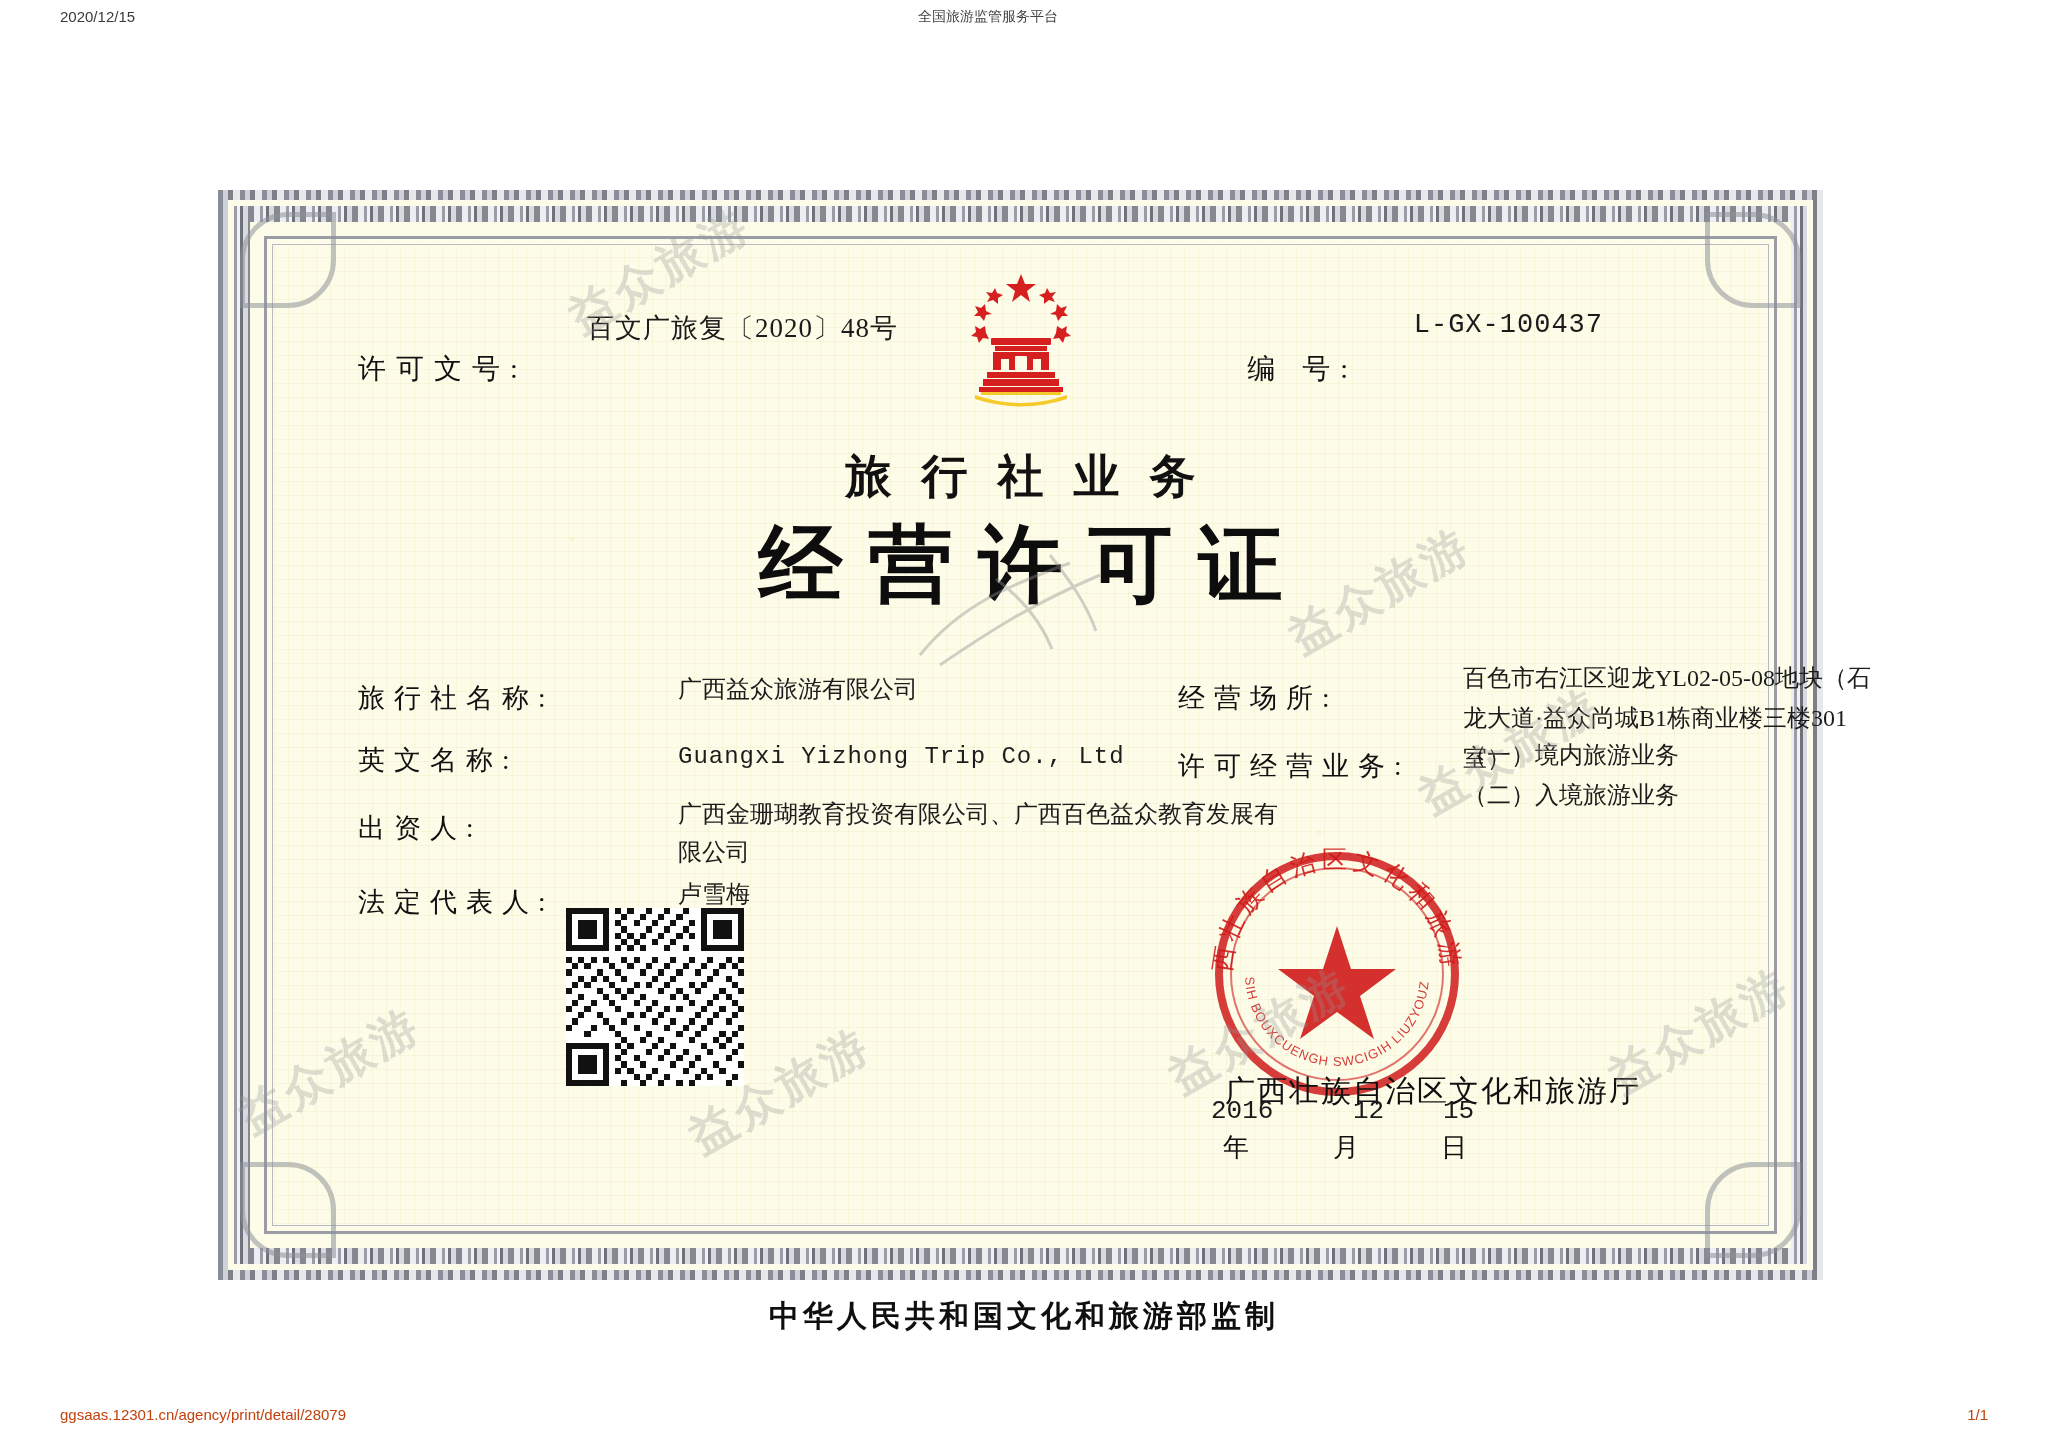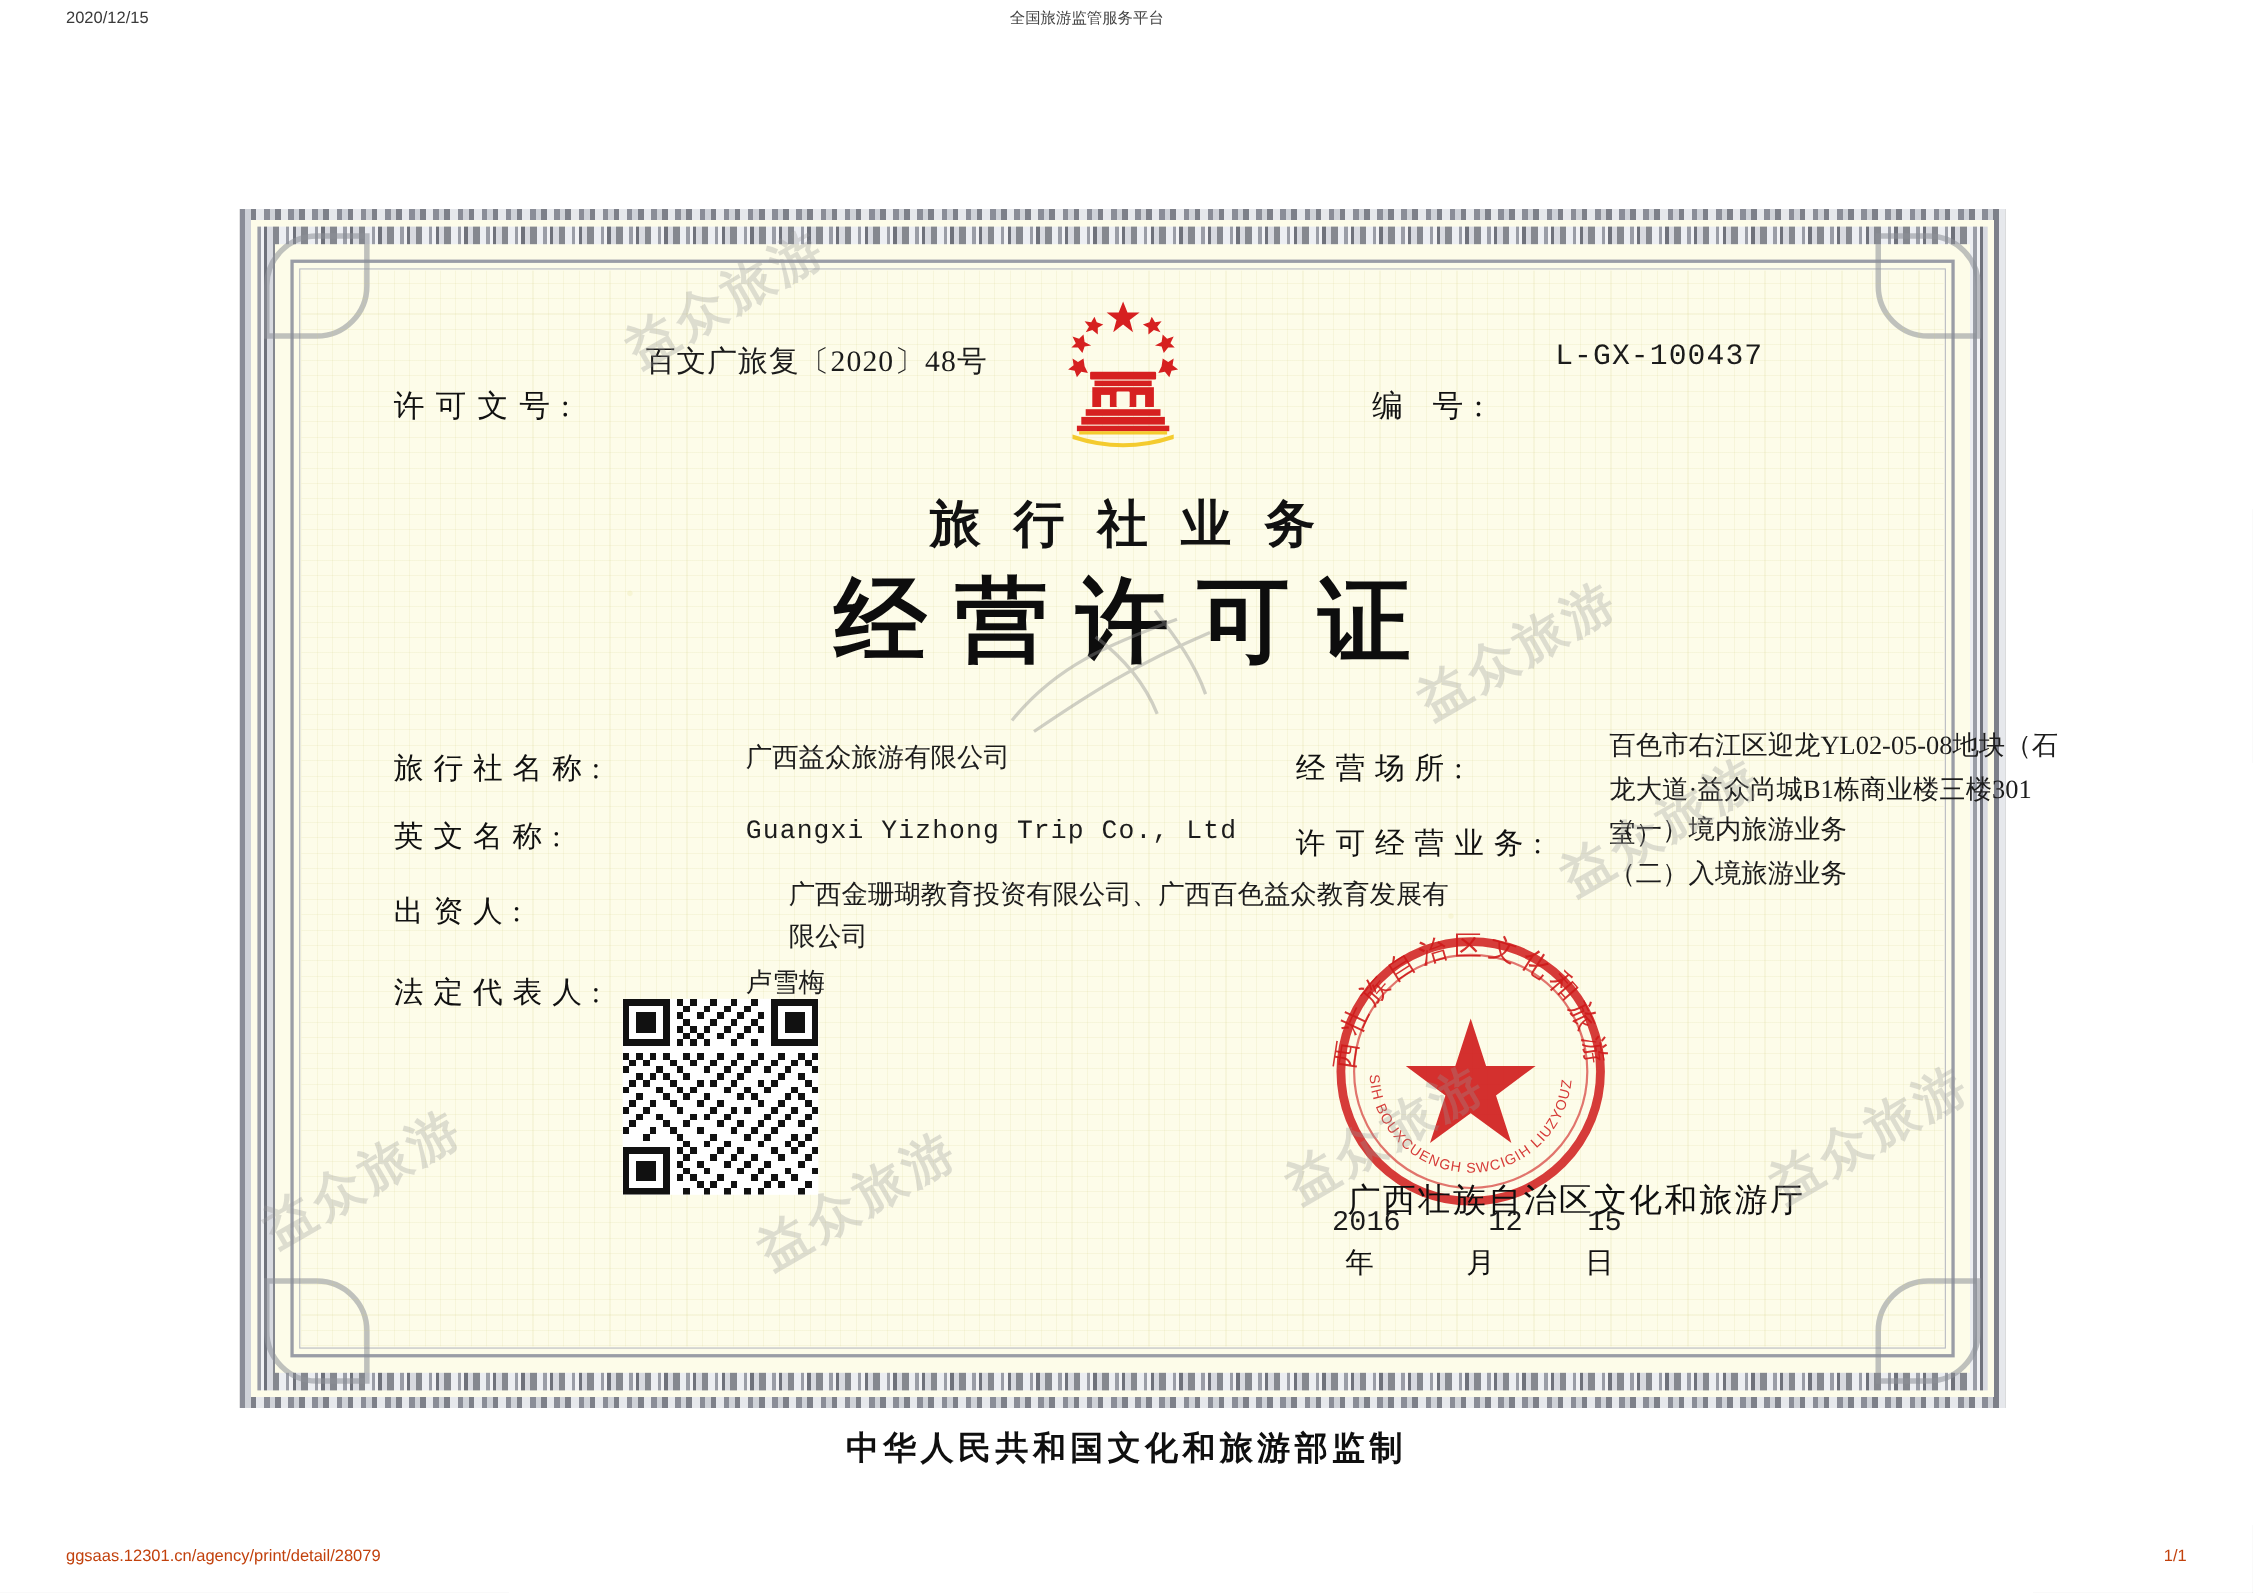--- a/index.html
+++ b/index.html
@@ -231,21 +231,21 @@
     font-family: "Liberation Mono", monospace;
     letter-spacing: 1px;
   }
 
   
   .lbl-agency   { left: 80px;  top: 430px; }
   .val-agency   { left: 400px; top: 420px; }
   .lbl-english  { left: 80px;  top: 492px; }
   .val-english  { left: 400px; top: 488px; }
   .lbl-investor { left: 80px;  top: 560px; }
-  .val-investor { left: 400px; top: 545px; width: 620px; margin-left: 39px; }
+  .val-investor { left: 400px; top: 545px; width: 620px; }
   .lbl-legalrep { left: 80px;  top: 634px; }
   .val-legalrep { left: 400px; top: 625px; }
 
   
   .lbl-place    { left: 900px; top: 430px; }
   .val-place    { left: 1185px; top: 408px; width: 430px; line-height: 40px; }
   .lbl-scope    { left: 900px; top: 498px; }
   .val-scope    { left: 1185px; top: 485px; line-height: 40px; }
 
   

